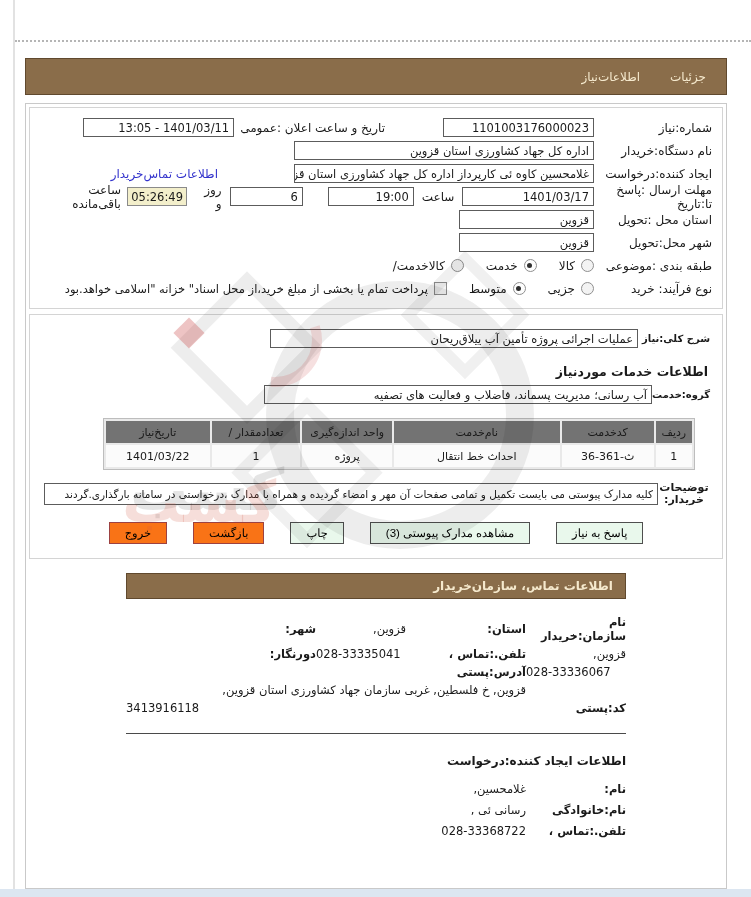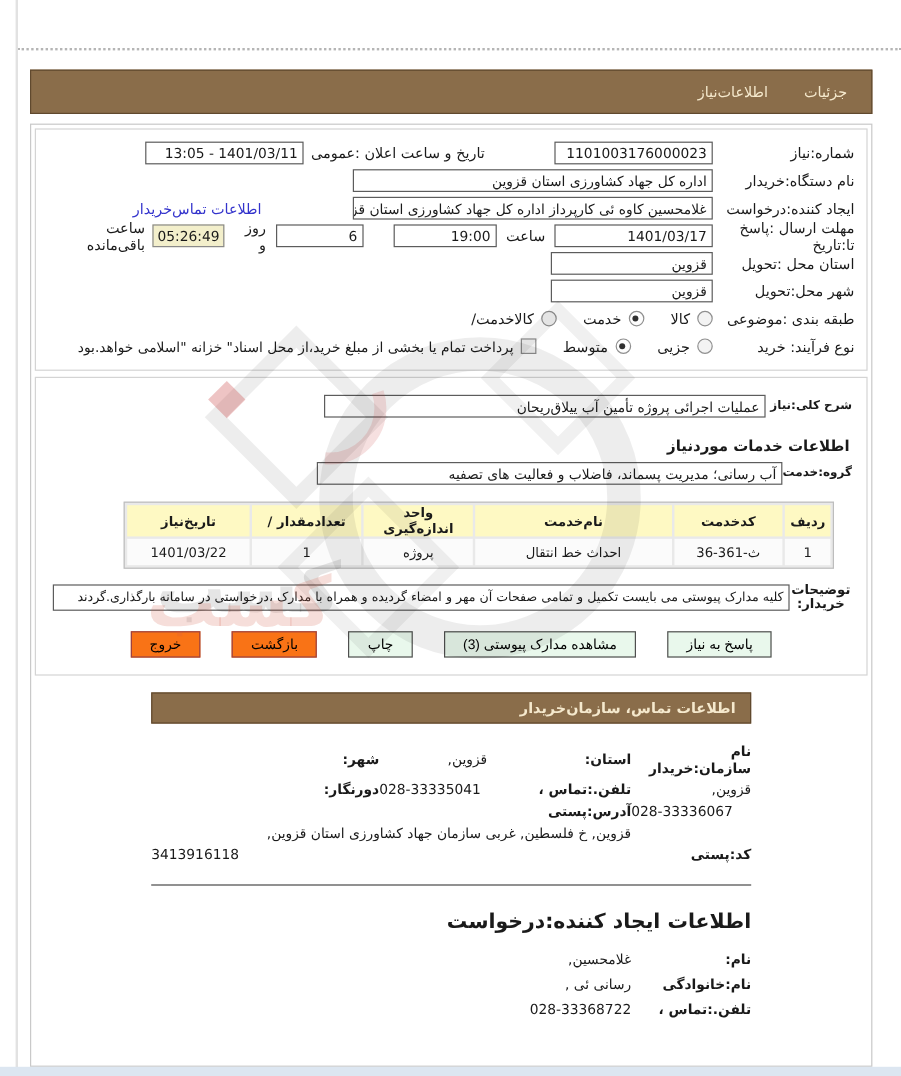--- a/index.html
+++ b/index.html
@@ -16,61 +16,61 @@
          border:1px solid #c9c9c9;background:#fff;direction:rtl;font-size:12px;}
   .sec{border:1px solid #d4d4d4;margin:3px;box-sizing:border-box;background:#fff;}
   .sec1{padding:8px 10px 8px 8px;}
   .sec2{margin-top:5px;padding:8px 12px 14px;}
   .frow{display:flex;align-items:center;height:23px;}
   .flabel{width:118px;flex:none;font-size:12px;}
   .blabel{font-weight:bold;font-size:10px;flex:none;}
   .ibox{height:19px;border:1px solid #5c5c5c;background:#fff;font-size:11.5px;
         display:flex;align-items:center;padding:0 4px;box-sizing:border-box;overflow:hidden;white-space:nowrap;}
   .num{direction:ltr;unicode-bidi:embed;justify-content:flex-end;}
-  .w132{width:132px;} .w300{width:300px;} .w135{width:135px;} .w88{width:88px;}
+  .w132{width:151px;} .w300{width:300px;} .w135{width:135px;} .w88{width:88px;}
   .w75{width:75px;} .w368{width:368px;} .w388{width:388px;}
   .gap60{margin-right:58px;} .gap6{margin-right:6px;} .gap8{margin-right:8px;} .gap25{margin-right:25px;}
   .link{color:#3333cc;font-size:12px;margin-right:76px;cursor:pointer;white-space:nowrap;}
   .hlbox{height:19px;border:1px solid #8a8a8a;background:#f3efcb;font-size:11.5px;
          display:flex;align-items:center;justify-content:center;width:62px;box-sizing:border-box;
          direction:ltr;unicode-bidi:embed;}
   .opt{display:flex;align-items:center;margin-left:22px;}
   .radio{width:11px;height:11px;border:1px solid #8f8f8f;border-radius:50%;background:#f3f3f3;
          margin-left:6px;flex:none;position:relative;}
   .radio.checked{background:#fdfdfd;}
   .radio.checked::after{content:"";position:absolute;left:2.5px;top:2.5px;width:5px;height:5px;
          border-radius:50%;background:#2f2f2f;}
   .chk{width:11px;height:11px;border:1px solid #8f8f8f;background:#f3f3f3;margin-left:6px;flex:none;}
   .brow{display:flex;align-items:center;margin-top:6px;}
   .subhead{font-weight:bold;font-size:12.5px;margin:16px 2px 4px;}
   .tblwrap{margin:14px 15px 0 0;width:592px;}
   table.svc{border-collapse:separate;border-spacing:2px;width:100%;background:#e9e9e9;
             border:1px solid #bdbdbd;}
-  table.svc th{background:#fef9c3;font-weight:bold;font-size:11px;height:22px;padding:0 4px;}
+  table.svc th{background:#737373;font-weight:normal;font-size:11px;height:22px;padding:0 4px;}
   table.svc td{background:#fbfbfb;font-size:11px;height:22px;text-align:center;padding:0 4px;}
   .c-row{width:30px;} .c-code{width:98px;} .c-name{width:210px;} .c-unit{width:96px;}
   .c-qty{width:96px;} .c-date{width:110px;}
   .notesrow{display:flex;align-items:center;margin-top:12px;}
   .noteslabel{font-weight:bold;font-size:11px;line-height:12px;width:52px;flex:none;text-align:center;}
   .notesbox{height:22px;flex:1;margin-left:2px;font-size:10.5px;}
   .btnrow{display:flex;justify-content:center;align-items:center;gap:26px;margin-top:16px;}
   .btn{height:22px;border:1px solid #4f4f4f;background:#e9f8ec;font-size:11.5px;
        display:flex;align-items:center;padding:0 15px;cursor:pointer;white-space:nowrap;box-sizing:border-box;}
   .btn.pink{background:#f97316;border-color:#9c4242;}
   .brownbar2{width:500px;height:26px;margin:14px auto 0;background:#8a6d4a;border:1px solid #60492e;
              box-sizing:border-box;color:#f5e9cd;font-weight:bold;font-size:12px;
              display:flex;align-items:center;padding:0 12px;}
   .contact{width:500px;margin:16px auto 0;font-size:11.5px;display:grid;
            grid-template-columns:100px 120px 90px 190px;row-gap:4px;align-items:center;}
   .contact .lab{font-weight:bold;}
   .contact .val{white-space:nowrap;overflow:hidden;}
   .span3{grid-column:2 / 5;}
   .sepline{width:500px;margin:18px auto 0;border:none;border-top:1px solid #4a4a4a;}
   .creator{width:500px;margin:20px auto 0;font-size:11.5px;}
-  .creator .heading{font-weight:bold;font-size:17px;margin-bottom:14px;}
+  .creator .heading{font-weight:bold;font-size:12px;margin-bottom:14px;}
   .crow{display:grid;grid-template-columns:100px 200px;row-gap:4px;align-items:center;margin-top:7px;}
   .crow .lab{font-weight:bold;}
   .footer-strip{position:absolute;left:0;right:0;bottom:0;height:8px;background:#dce6f1;}
   .watermark{position:absolute;left:70px;top:240px;z-index:5;pointer-events:none;}
 </style>
 </head>
 <body>
 
 <div class="page">
   <div class="vline"></div>

